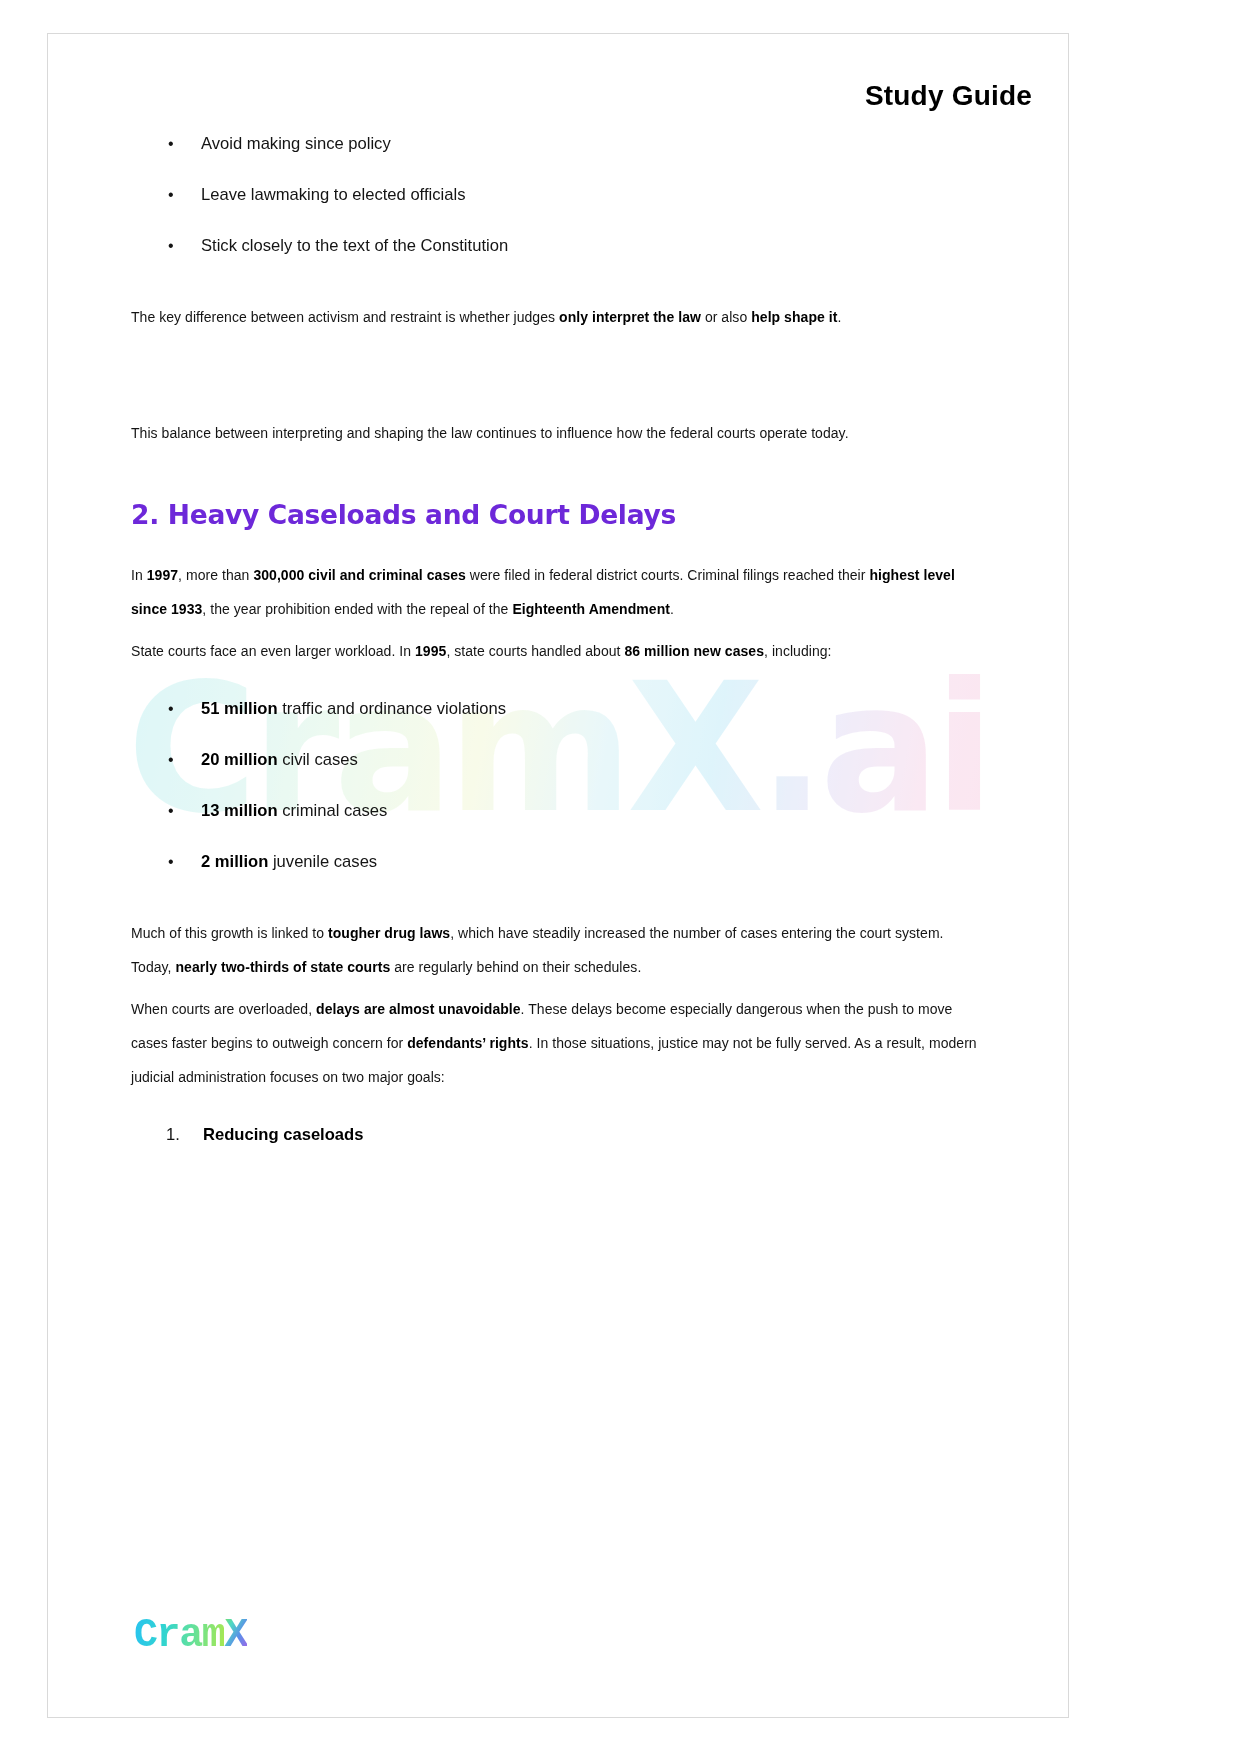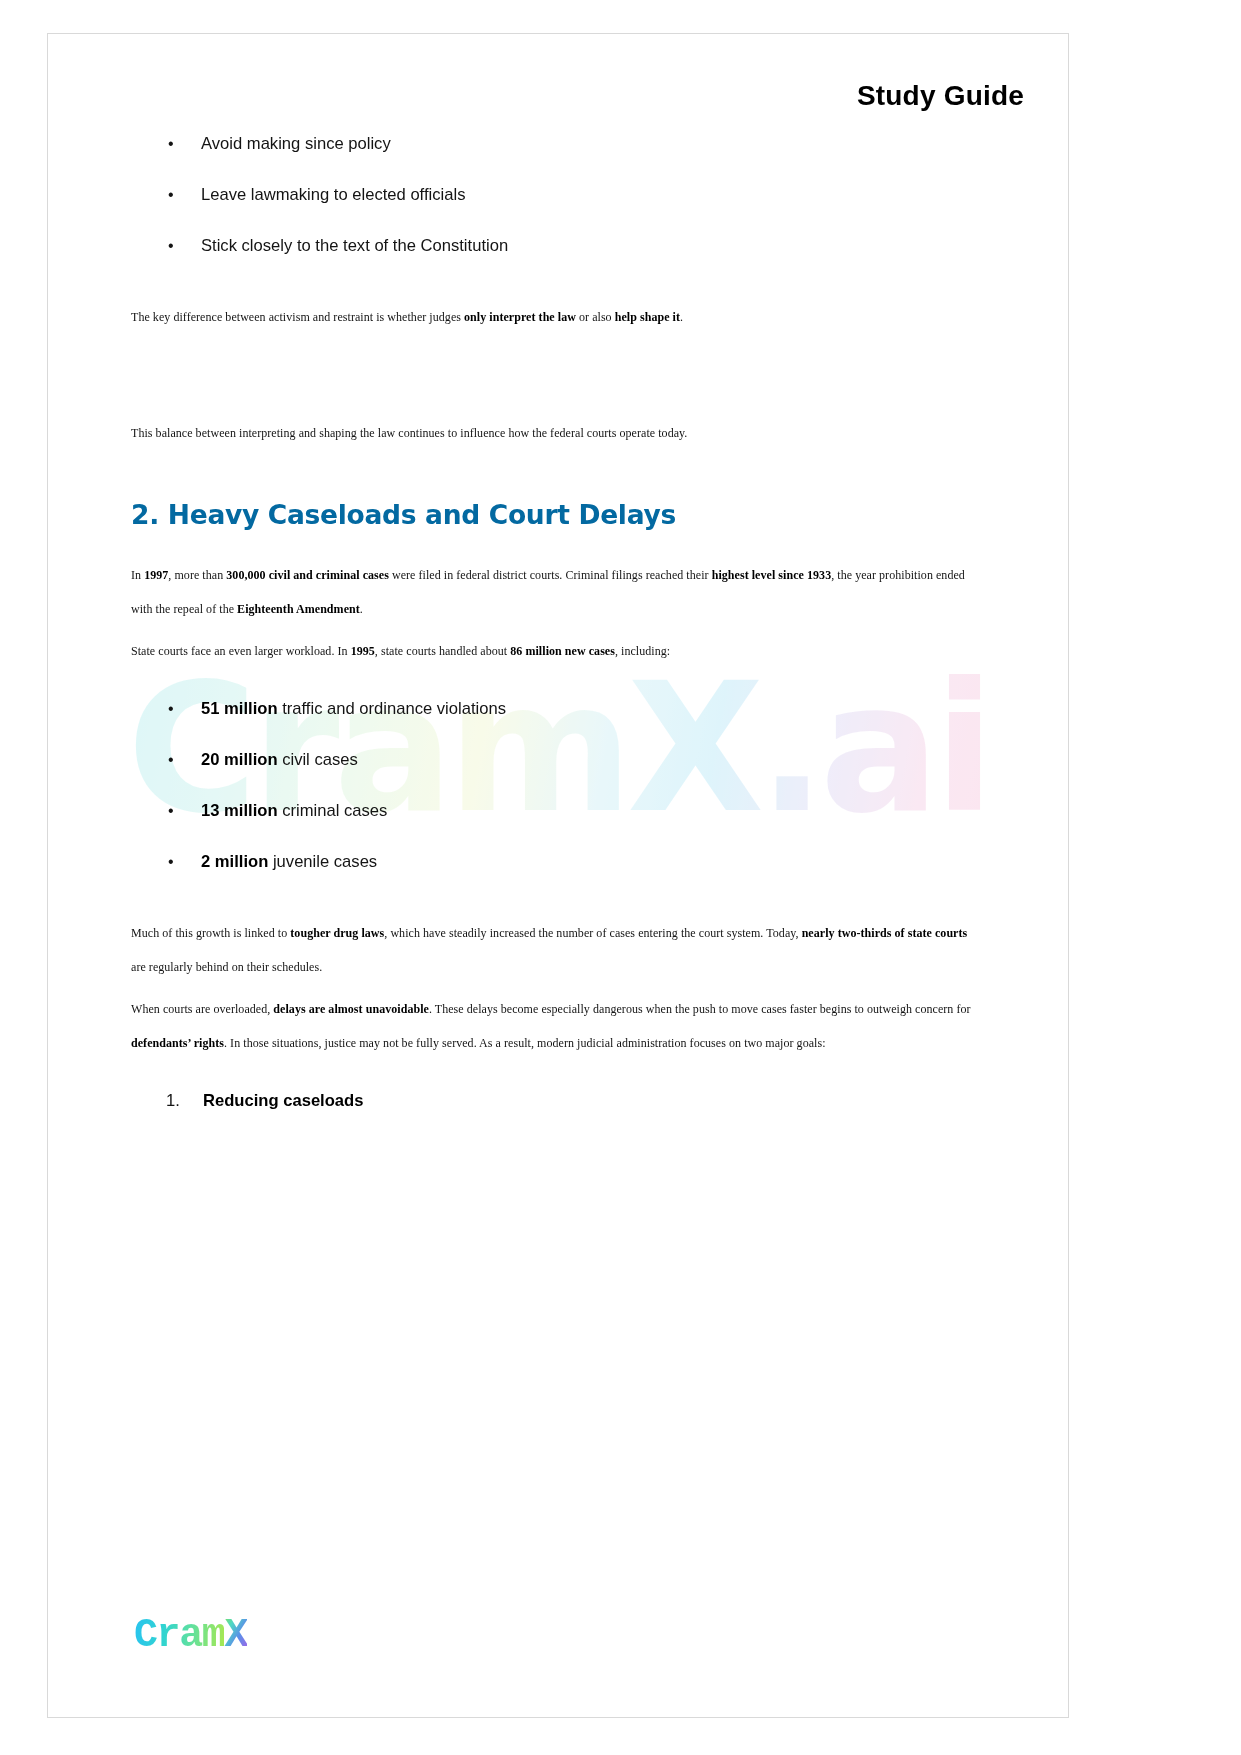--- a/index.html
+++ b/index.html
@@ -55,45 +55,44 @@
         #f9cfe0 100%);
     -webkit-background-clip: text;
     background-clip: text;
     color: transparent;
     opacity: 0.55;
   }
 
   
   .doc-header {
     position: absolute;
-    right: 44px;
+    right: 36px;
     top: 46px;
     font-size: 28px;
     font-weight: 700;
     color: #000000;
     letter-spacing: 0.2px;
     z-index: 3;
   }
 
   
   .content {
     position: absolute;
     left: 83px;
     top: 95px;
     width: 853px;
     z-index: 2;
   }
 
   .para {
-    font-size: 12px;
+    font-size: 14px;
     line-height: 34px;
     color: #141414;
     margin: 0 0 8px 0;
     letter-spacing: 0.05px;
-    font-family: Liberation Serif, serif;
   }
   .para b { font-weight: 700; color: #000; }
 
   .spacer-lg { height: 74px; }
   .spacer-md { height: 40px; }
   .spacer-sm { height: 18px; }
 
   
   .blist { margin: 0; padding: 0; list-style: none; }
   .blist li {
@@ -130,21 +129,21 @@
     top: 0;
     font-weight: 400;
     color: #141414;
   }
 
   
   .section-heading {
     font-family: "DejaVu Sans", sans-serif;
     font-size: 26.5px;
     font-weight: 700;
-    color: #0369a1;
+    color: #6d28d9;
     letter-spacing: -0.3px;
     margin: 0 0 26px 0;
     line-height: 34px;
   }
 
   
   .footer-logo {
     position: absolute;
     left: 86px;
     bottom: 58px;

